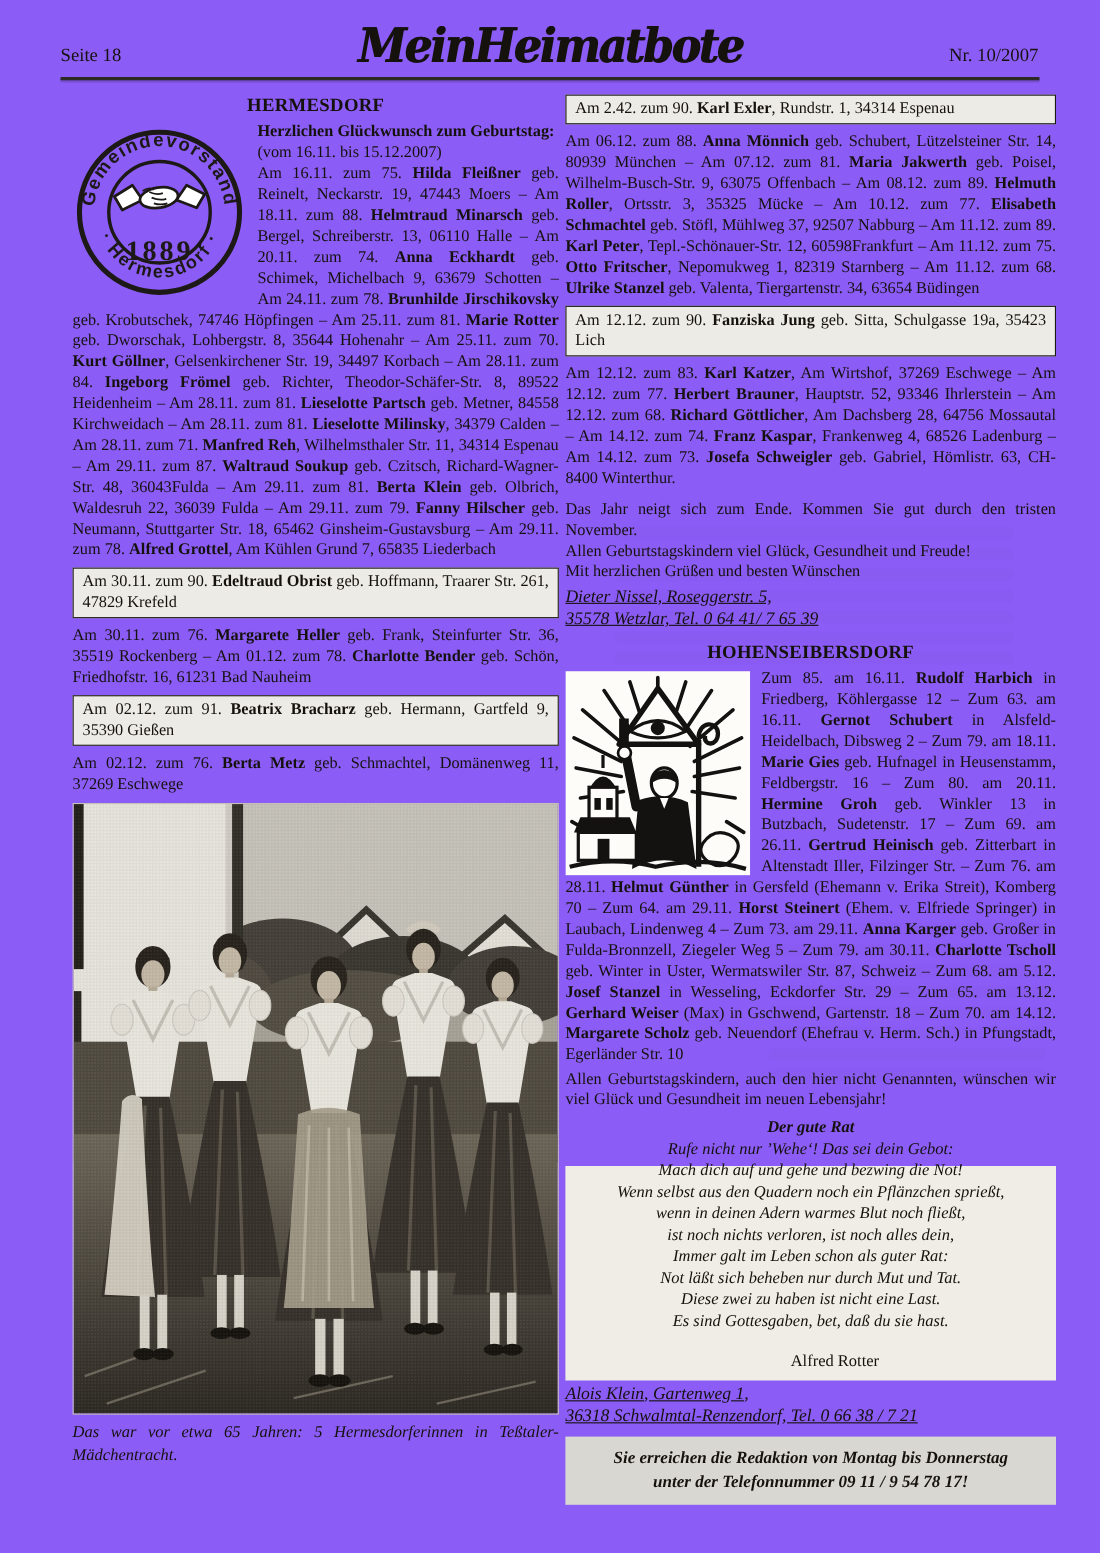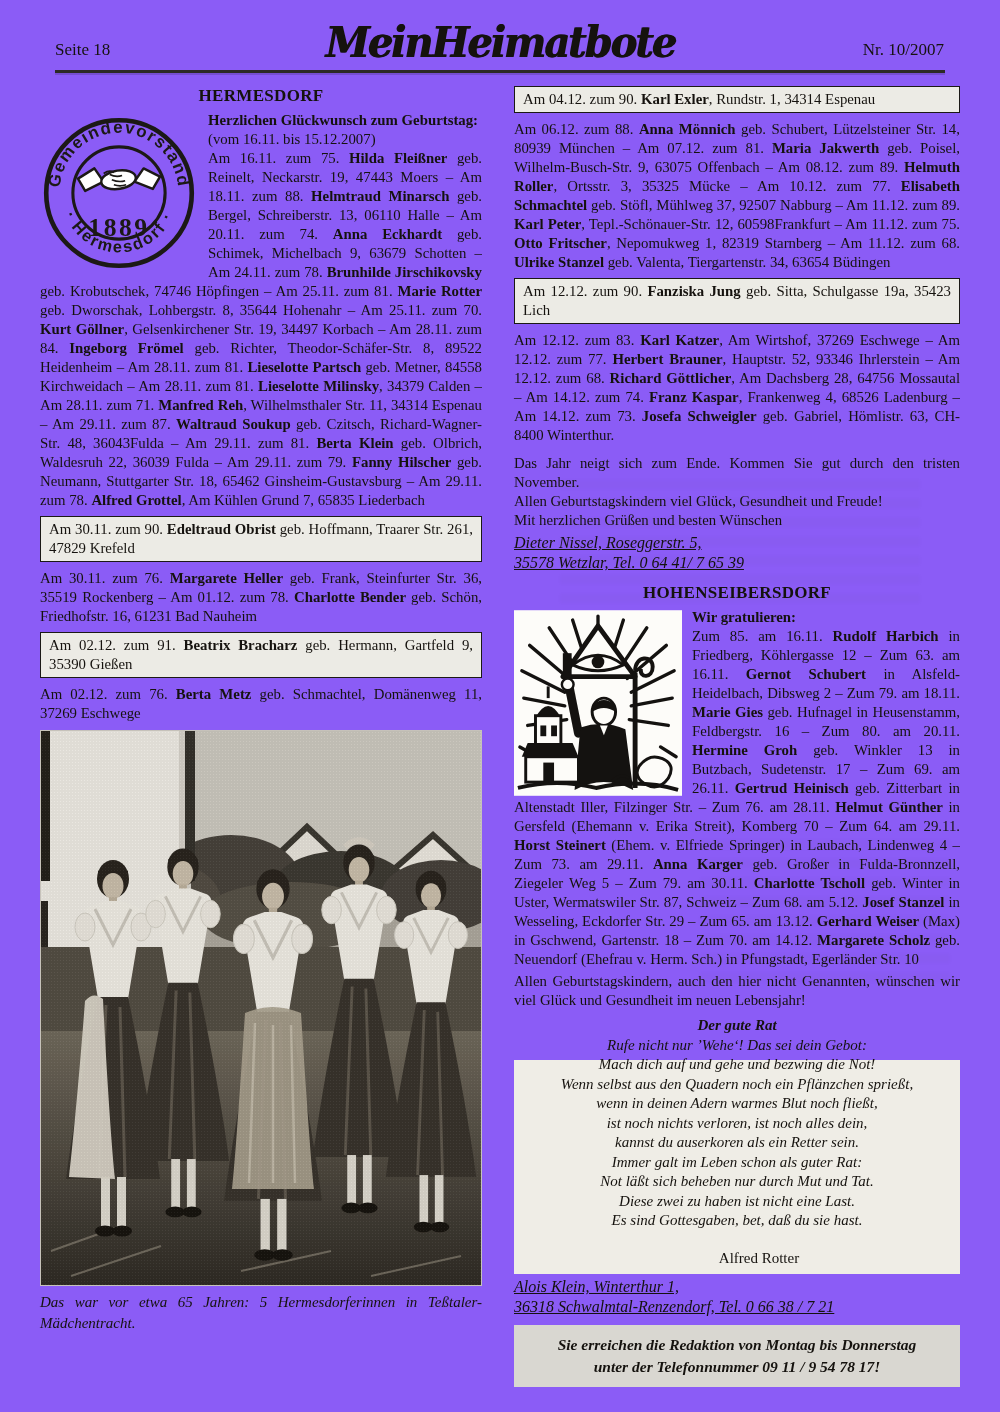--- a/index.html
+++ b/index.html
@@ -8,21 +8,21 @@
   
   .page-label{position:absolute;left:55px;top:40px;font-size:17px;}
   .issue{position:absolute;right:56px;top:40px;font-size:17px;}
   .masthead{position:absolute;left:50%;top:18px;transform:translateX(-50%) scaleY(1.08);
             font-family:"DejaVu Serif",serif;font-weight:bold;font-style:italic;
             font-size:40px;letter-spacing:-2px;text-shadow:1px 0 0 #15120e;}
   .rule{position:absolute;left:55px;right:55px;top:70px;height:3px;background:#2c2a26;
         box-shadow:0 2px 0 rgba(0,0,0,.15);}
   
   .col{position:absolute;top:86px;}
-  .col-left{left:40px;width:442px;}
+  .col-left{left:66px;width:442px;}
   .col-right{left:514px;width:446px;}
   .section-title{font-weight:bold;font-size:17px;line-height:20px;text-align:center;margin:0 0 5px;letter-spacing:.3px;}
   .ti2{margin-top:10px;}
   .body-text{font-size:14.8px;line-height:19px;text-align:justify;}
   .para{margin:0 0 3px;}
   .greeting{font-weight:bold;}
   .info-box{border:1.5px solid #1b1916;background:#ecebe5;padding:3px 8px;margin:6px 0 7px;}
   .signature{font-style:italic;font-size:16px;line-height:20px;margin:3px 4px 8px 0;text-decoration:underline;}
   .lead{font-weight:bold;}
   .seal{float:left;width:158px;height:164px;margin:0 10px 2px 0;}
@@ -160,21 +160,21 @@
           <path d="M204,282 C199,360 194,432 191,458 L273,458 C270,432 265,360 260,282 Q231,270 204,282 Z" fill="#a89f8d" opacity=".92"></path>
           <path d="M214,292 L208,452 M232,294 L232,452 M250,294 L254,452" stroke="#c3bbaa" stroke-width="2.5" fill="none" opacity=".8"></path>
           <path d="M304,116 Q318,103 332,116" stroke="#d2ccc0" stroke-width="6" fill="none"></path>
         </g>
       </svg>
     </figure>
     <figcaption class="caption">Das war vor etwa 65 Jahren: 5 Hermesdorferinnen in Teßtaler-Mädchentracht.</figcaption>
   </section>
 
   <section class="col col-right">
-    <div class="info-box body-text" style="margin-top:0;"><span>Am 04.12. zum 90. </span><b>Karl Exler</b><span>, Rundstr. 1, 34314 Espenau</span></div>
+    <div class="info-box body-text" style="margin-top:0;"><span>Am 2.42. zum 90. </span><b>Karl Exler</b><span>, Rundstr. 1, 34314 Espenau</span></div>
     <p class="body-text para"><span>Am 06.12. zum 88. </span><b>Anna Mönnich</b><span> geb. Schubert, Lützelsteiner Str. 14, 80939 München – Am 07.12. zum 81. </span><b>Maria Jakwerth</b><span> geb. Poisel, Wilhelm-Busch-Str. 9, 63075 Offenbach – Am 08.12. zum 89. </span><b>Helmuth Roller</b><span>, Ortsstr. 3, 35325 Mücke – Am 10.12. zum 77. </span><b>Elisabeth Schmachtel</b><span> geb. Stöfl, Mühlweg 37, 92507 Nabburg – Am 11.12. zum 89. </span><b>Karl Peter</b><span>, Tepl.-Schönauer-Str. 12, 60598Frankfurt – Am 11.12. zum 75. </span><b>Otto Fritscher</b><span>, Nepomukweg 1, 82319 Starnberg – Am 11.12. zum 68. </span><b>Ulrike Stanzel</b><span> geb. Valenta, Tiergartenstr. 34, 63654 Büdingen</span></p>
     <div class="info-box body-text"><span>Am 12.12. zum 90. </span><b>Fanziska Jung</b><span> geb. Sitta, Schulgasse 19a, 35423 Lich</span></div>
     <p class="body-text para"><span>Am 12.12. zum 83. </span><b>Karl Katzer</b><span>, Am Wirtshof, 37269 Eschwege – Am 12.12. zum 77. </span><b>Herbert Brauner</b><span>, Hauptstr. 52, 93346 Ihrlerstein – Am 12.12. zum 68. </span><b>Richard Göttlicher</b><span>, Am Dachsberg 28, 64756 Mossautal – Am 14.12. zum 74. </span><b>Franz Kaspar</b><span>, Frankenweg 4, 68526 Ladenburg – Am 14.12. zum 73. </span><b>Josefa Schweigler</b><span> geb. Gabriel, Hömlistr. 63, CH-8400 Winterthur.</span></p>
     <p class="body-text" style="margin-top:9px;">Das Jahr neigt sich zum Ende. Kommen Sie gut durch den tristen November.</p>
     <p class="body-text">Allen Geburtstagskindern viel Glück, Gesundheit und Freude!</p>
     <p class="body-text">Mit herzlichen Grüßen und besten Wünschen</p>
     <div class="signature">
       <div>Dieter Nissel, Roseggerstr. 5,</div>
       <div>35578 Wetzlar, Tel. 0 64 41/ 7 65 39</div>
     </div>
@@ -228,41 +228,39 @@
           <rect x="30" y="156" width="11" height="20" fill="#141210"></rect>
         </g>
         <g stroke="#141210" fill="none" stroke-width="3">
           <path d="M128,160 q10,-14 24,-8 q14,6 6,20 q-10,14 -24,6 q-12,-8 -6,-18 Z"></path>
           <path d="M100,176 q8,-10 18,-4"></path>
           <path d="M4,182 q40,-10 80,0 q44,-10 84,2" stroke-width="4"></path>
         </g>
       </svg>
     </div>
 
-    <div class="body-text lead">Wir gratulieren:</div>
     <p class="body-text para"><span>Zum 85. am 16.11. </span><b>Rudolf Harbich</b><span> in Friedberg, Köhlergasse 12 – Zum 63. am 16.11. </span><b>Gernot Schubert</b><span> in Alsfeld-Heidelbach, Dibsweg 2 – Zum 79. am 18.11. </span><b>Marie Gies</b><span> geb. Hufnagel in Heusenstamm, Feldbergstr. 16 – Zum 80. am 20.11. </span><b>Hermine Groh</b><span> geb. Winkler 13 in Butzbach, Sudetenstr. 17 – Zum 69. am 26.11. </span><b>Gertrud Heinisch</b><span> geb. Zitterbart in Altenstadt Iller, Filzinger Str. – Zum 76. am 28.11. </span><b>Helmut Günther</b><span> in Gersfeld (Ehemann v. Erika Streit), Komberg 70 – Zum 64. am 29.11. </span><b>Horst Steinert</b><span> (Ehem. v. Elfriede Springer) in Laubach, Lindenweg 4 – Zum 73. am 29.11. </span><b>Anna Karger</b><span> geb. Großer in Fulda-Bronnzell, Ziegeler Weg 5 – Zum 79. am 30.11. </span><b>Charlotte Tscholl</b><span> geb. Winter in Uster, Wermatswiler Str. 87, Schweiz – Zum 68. am 5.12. </span><b>Josef Stanzel</b><span> in Wesseling, Eckdorfer Str. 29 – Zum 65. am 13.12. </span><b>Gerhard Weiser</b><span> (Max) in Gschwend, Gartenstr. 18 – Zum 70. am 14.12. </span><b>Margarete Scholz</b><span> geb. Neuendorf (Ehefrau v. Herm. Sch.) in Pfungstadt, Egerländer Str. 10</span></p>
     <p class="body-text">Allen Geburtstagskindern, auch den hier nicht Genannten, wünschen wir viel Glück und Gesundheit im neuen Lebensjahr!</p>
 
     <div class="poem">
       <div class="poem-title">Der gute Rat</div>
       <div>Rufe nicht nur ’Wehe‘! Das sei dein Gebot:</div>
       <div>Mach dich auf und gehe und bezwing die Not!</div>
       <div>Wenn selbst aus den Quadern noch ein Pflänzchen sprießt,</div>
       <div>wenn in deinen Adern warmes Blut noch fließt,</div>
       <div>ist noch nichts verloren, ist noch alles dein,</div>
-      <div>kannst du auserkoren als ein Retter sein.</div>
       <div>Immer galt im Leben schon als guter Rat:</div>
       <div>Not läßt sich beheben nur durch Mut und Tat.</div>
       <div>Diese zwei zu haben ist nicht eine Last.</div>
       <div>Es sind Gottesgaben, bet, daß du sie hast.</div>
       <div class="poem-author">Alfred Rotter</div>
     </div>
 
     <div class="signature">
-      <div>Alois Klein, Winterthur 1,</div>
+      <div>Alois Klein, Gartenweg 1,</div>
       <div>36318 Schwalmtal-Renzendorf, Tel. 0 66 38 / 7 21</div>
     </div>
 
     <div class="footer-box">
       <div>Sie erreichen die Redaktion von Montag bis Donnerstag</div>
       <div>unter der Telefonnummer 09 11 / 9 54 78 17!</div>
     </div>
   </section>
 </div>
 

